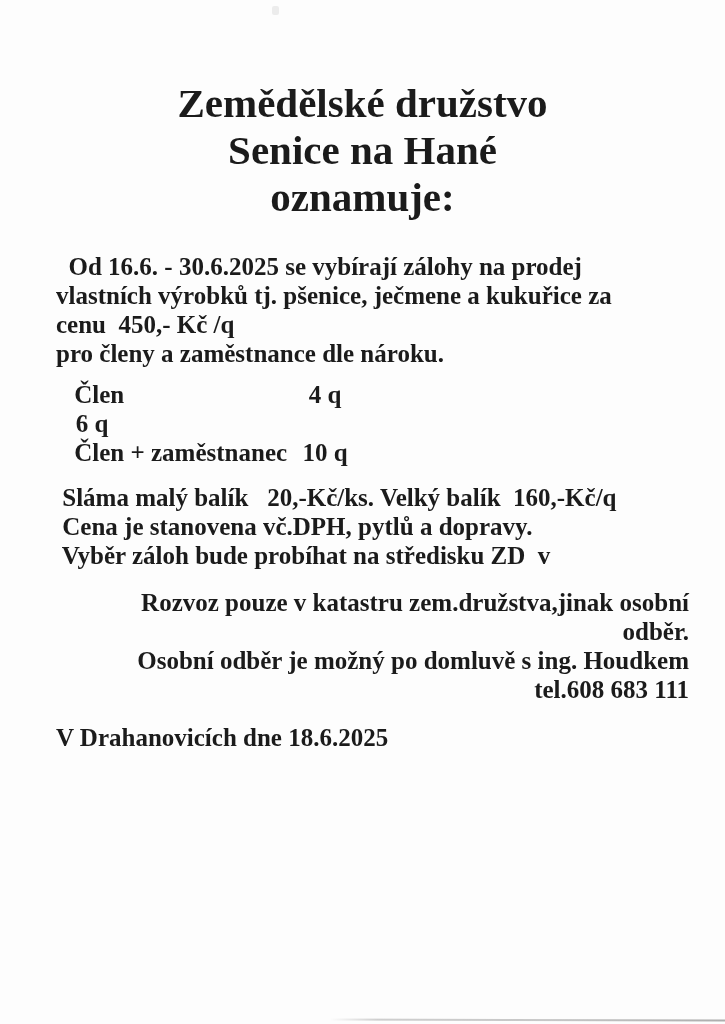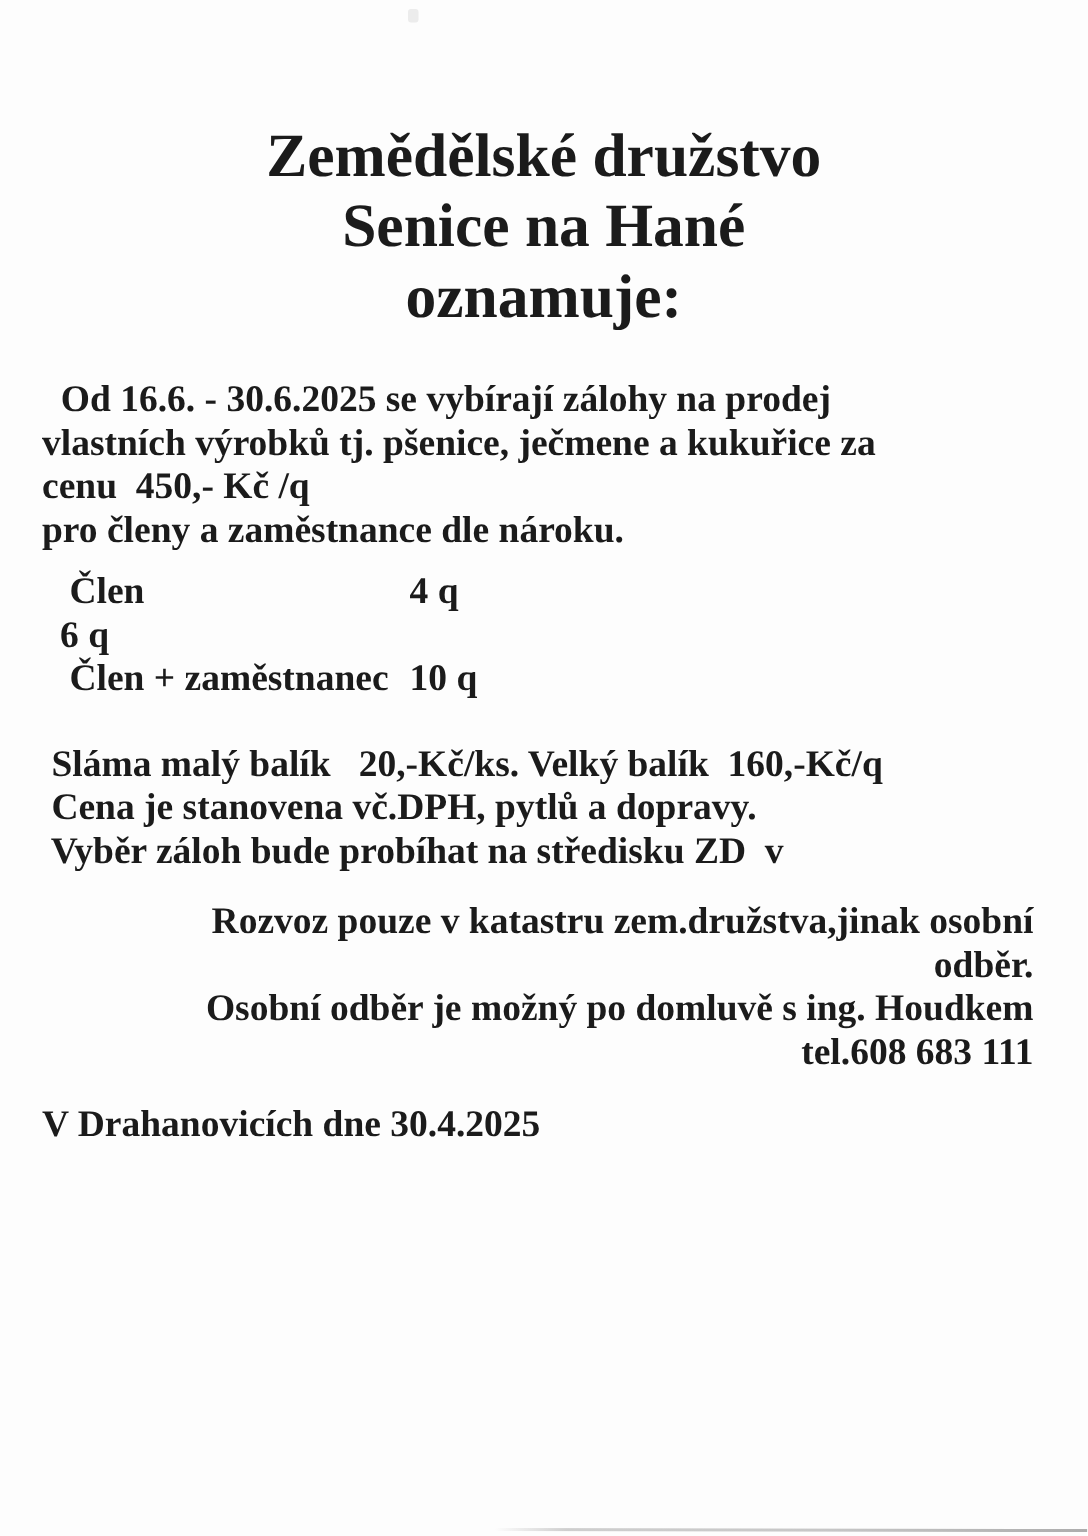--- a/index.html
+++ b/index.html
@@ -20,33 +20,33 @@
   }
   .title {
     margin: 80px 0 0 0;
     text-align: center;
     font-size: 41px;
     line-height: 47px;
     font-weight: 700;
   }
   .title .t-line { white-space: pre; }
   .body {
-    padding-left: 28px;
+    padding-left: 56px;
     padding-right: 36px;
     font-size: 25px;
     line-height: 29px;
   }
   .para { margin: 0; }
   .line { display: block; white-space: pre; }
   .intro { margin-top: 31px; }
   .alloc { margin: 12px; }
   .alloc-row { display: flex; }
   .alloc-label { width: 233px; white-space: pre; }
-  .alloc-value { width: 48px; text-align: left; white-space: pre; }
-  .straw  { margin-top: 28px; }
+  .alloc-value { width: 48px; text-align: center; white-space: pre; }
+  .straw  { margin-top: 16px; }
   .pickup { margin-top: 18px; text-align: right; }
   .dateline { margin-top: 19px; white-space: pre; }
   
   .smudge-top {
     position: absolute;
     left: 272px;
     top: 6px;
     width: 7px;
     height: 9px;
     background: #ececec;
@@ -108,19 +108,19 @@
       <span class="line"> Vyběr záloh bude probíhat na středisku ZD  v</span>
     </p>
 
     <p class="para pickup">
       <span class="line">Rozvoz pouze v katastru zem.družstva,jinak osobní</span>
       <span class="line">odběr.</span>
       <span class="line">Osobní odběr je možný po domluvě s ing. Houdkem</span>
       <span class="line">tel.608 683 111</span>
     </p>
 
-    <p class="para dateline">V Drahanovicích dne 30.4.2025</p>
+    <p class="para dateline">V Drahanovicích dne 18.6.2025</p>
 
   </div>
 
   <div class="smudge-bottom"></div>
 
 </div>
 
 </body></html>

